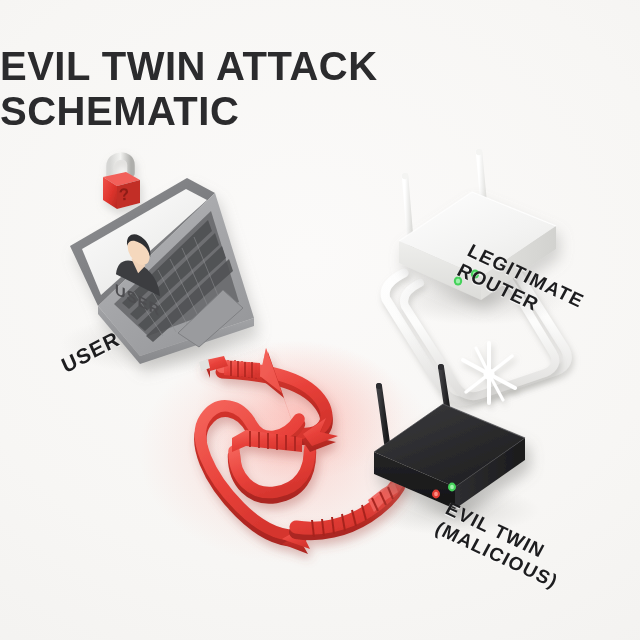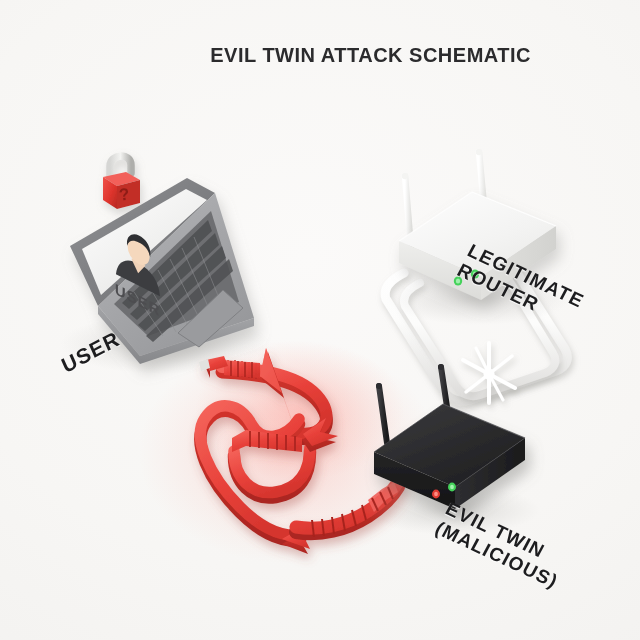--- a/index.html
+++ b/index.html
@@ -17,22 +17,22 @@
     font-family: "Liberation Sans", sans-serif;
     -webkit-font-smoothing: antialiased;
   }
 
   
   #title {
     position: absolute;
     left: 0;
     top: 44px;
     width: 531px;
-    text-align: right;
-    font-size: 20px;
+    text-align: left;
+    font-size: 40px;
     font-weight: 600;
     letter-spacing: 0.5px;
     color: #2b2b2d;
     font-family: "Liberation Sans", sans-serif;
     user-select: none;
   }
 
   
   .layer {
     position: absolute;

